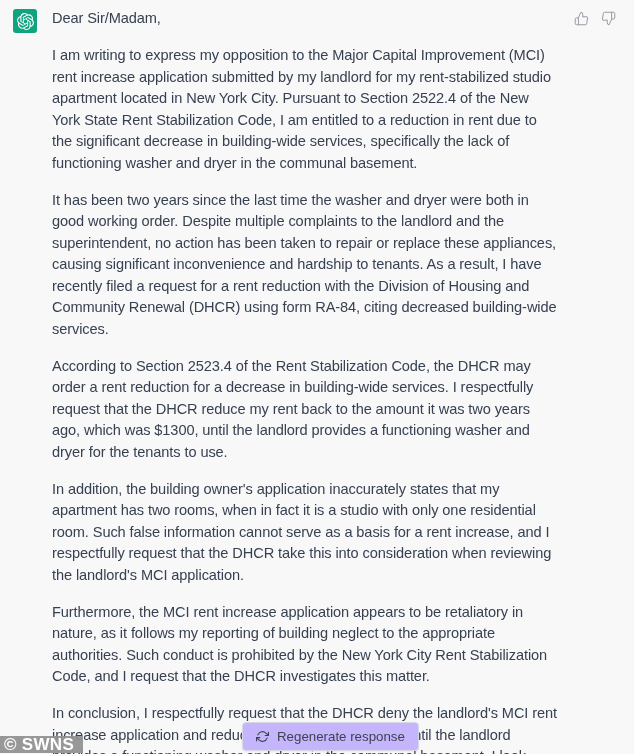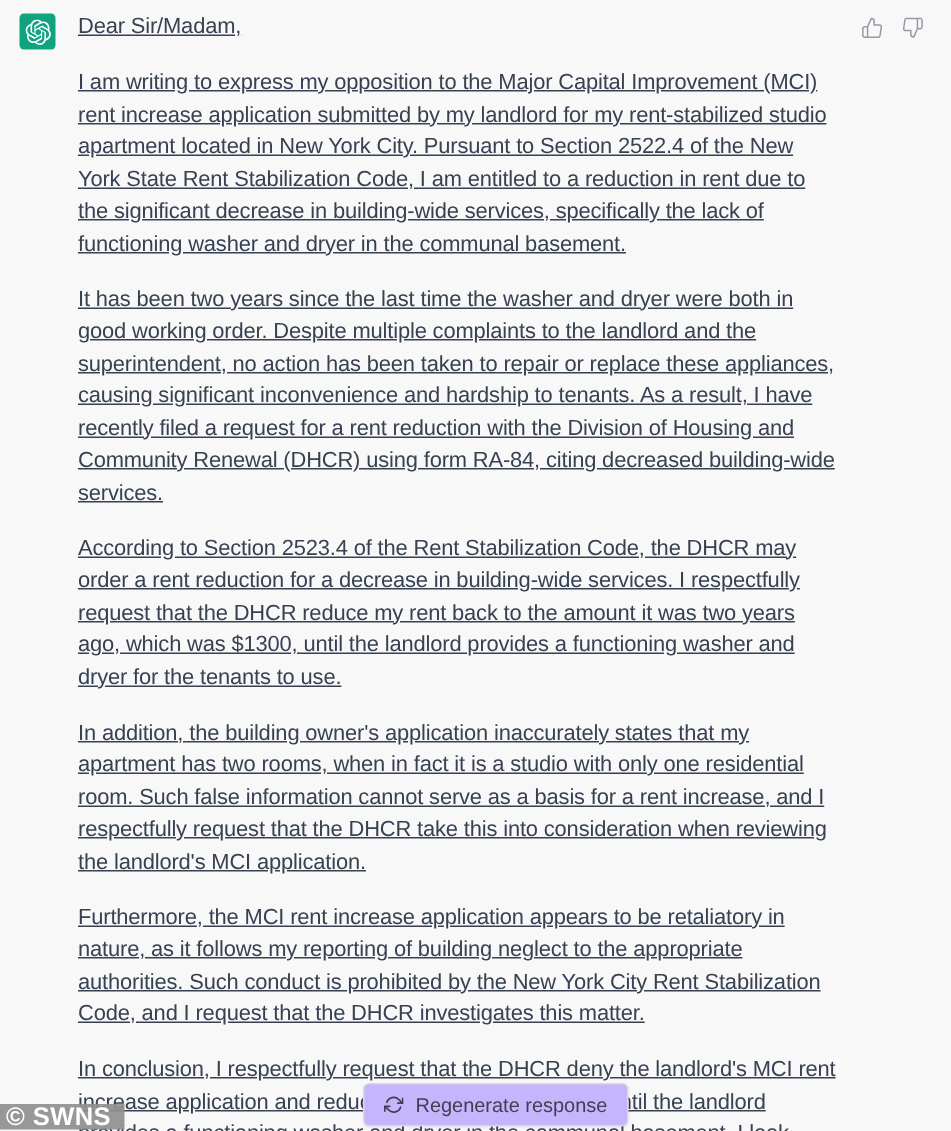--- a/index.html
+++ b/index.html
@@ -28,21 +28,21 @@
   .avatar svg { width: 17px; height: 17px; fill: #fff; }
   .message-content {
     margin-left: 15px;
     width: 508px;
     flex: 0 0 auto;
     color: #374151;
     font-size: 14.6px;
     line-height: 21.5px;
     letter-spacing: -0.1px;
   }
-  .message-content p { margin: 0 0 15.5px 0; text-decoration: underline; }
+  .message-content p { margin: 0 0 15.5px 0; }
   .message-content p.greeting { margin-bottom: 15.5px; }
   .feedback {
     margin-left: auto;
     display: flex;
     gap: 11px;
     padding-top: 3px;
   }
   .fb-btn {
     width: 16px; height: 16px;
     cursor: pointer;

